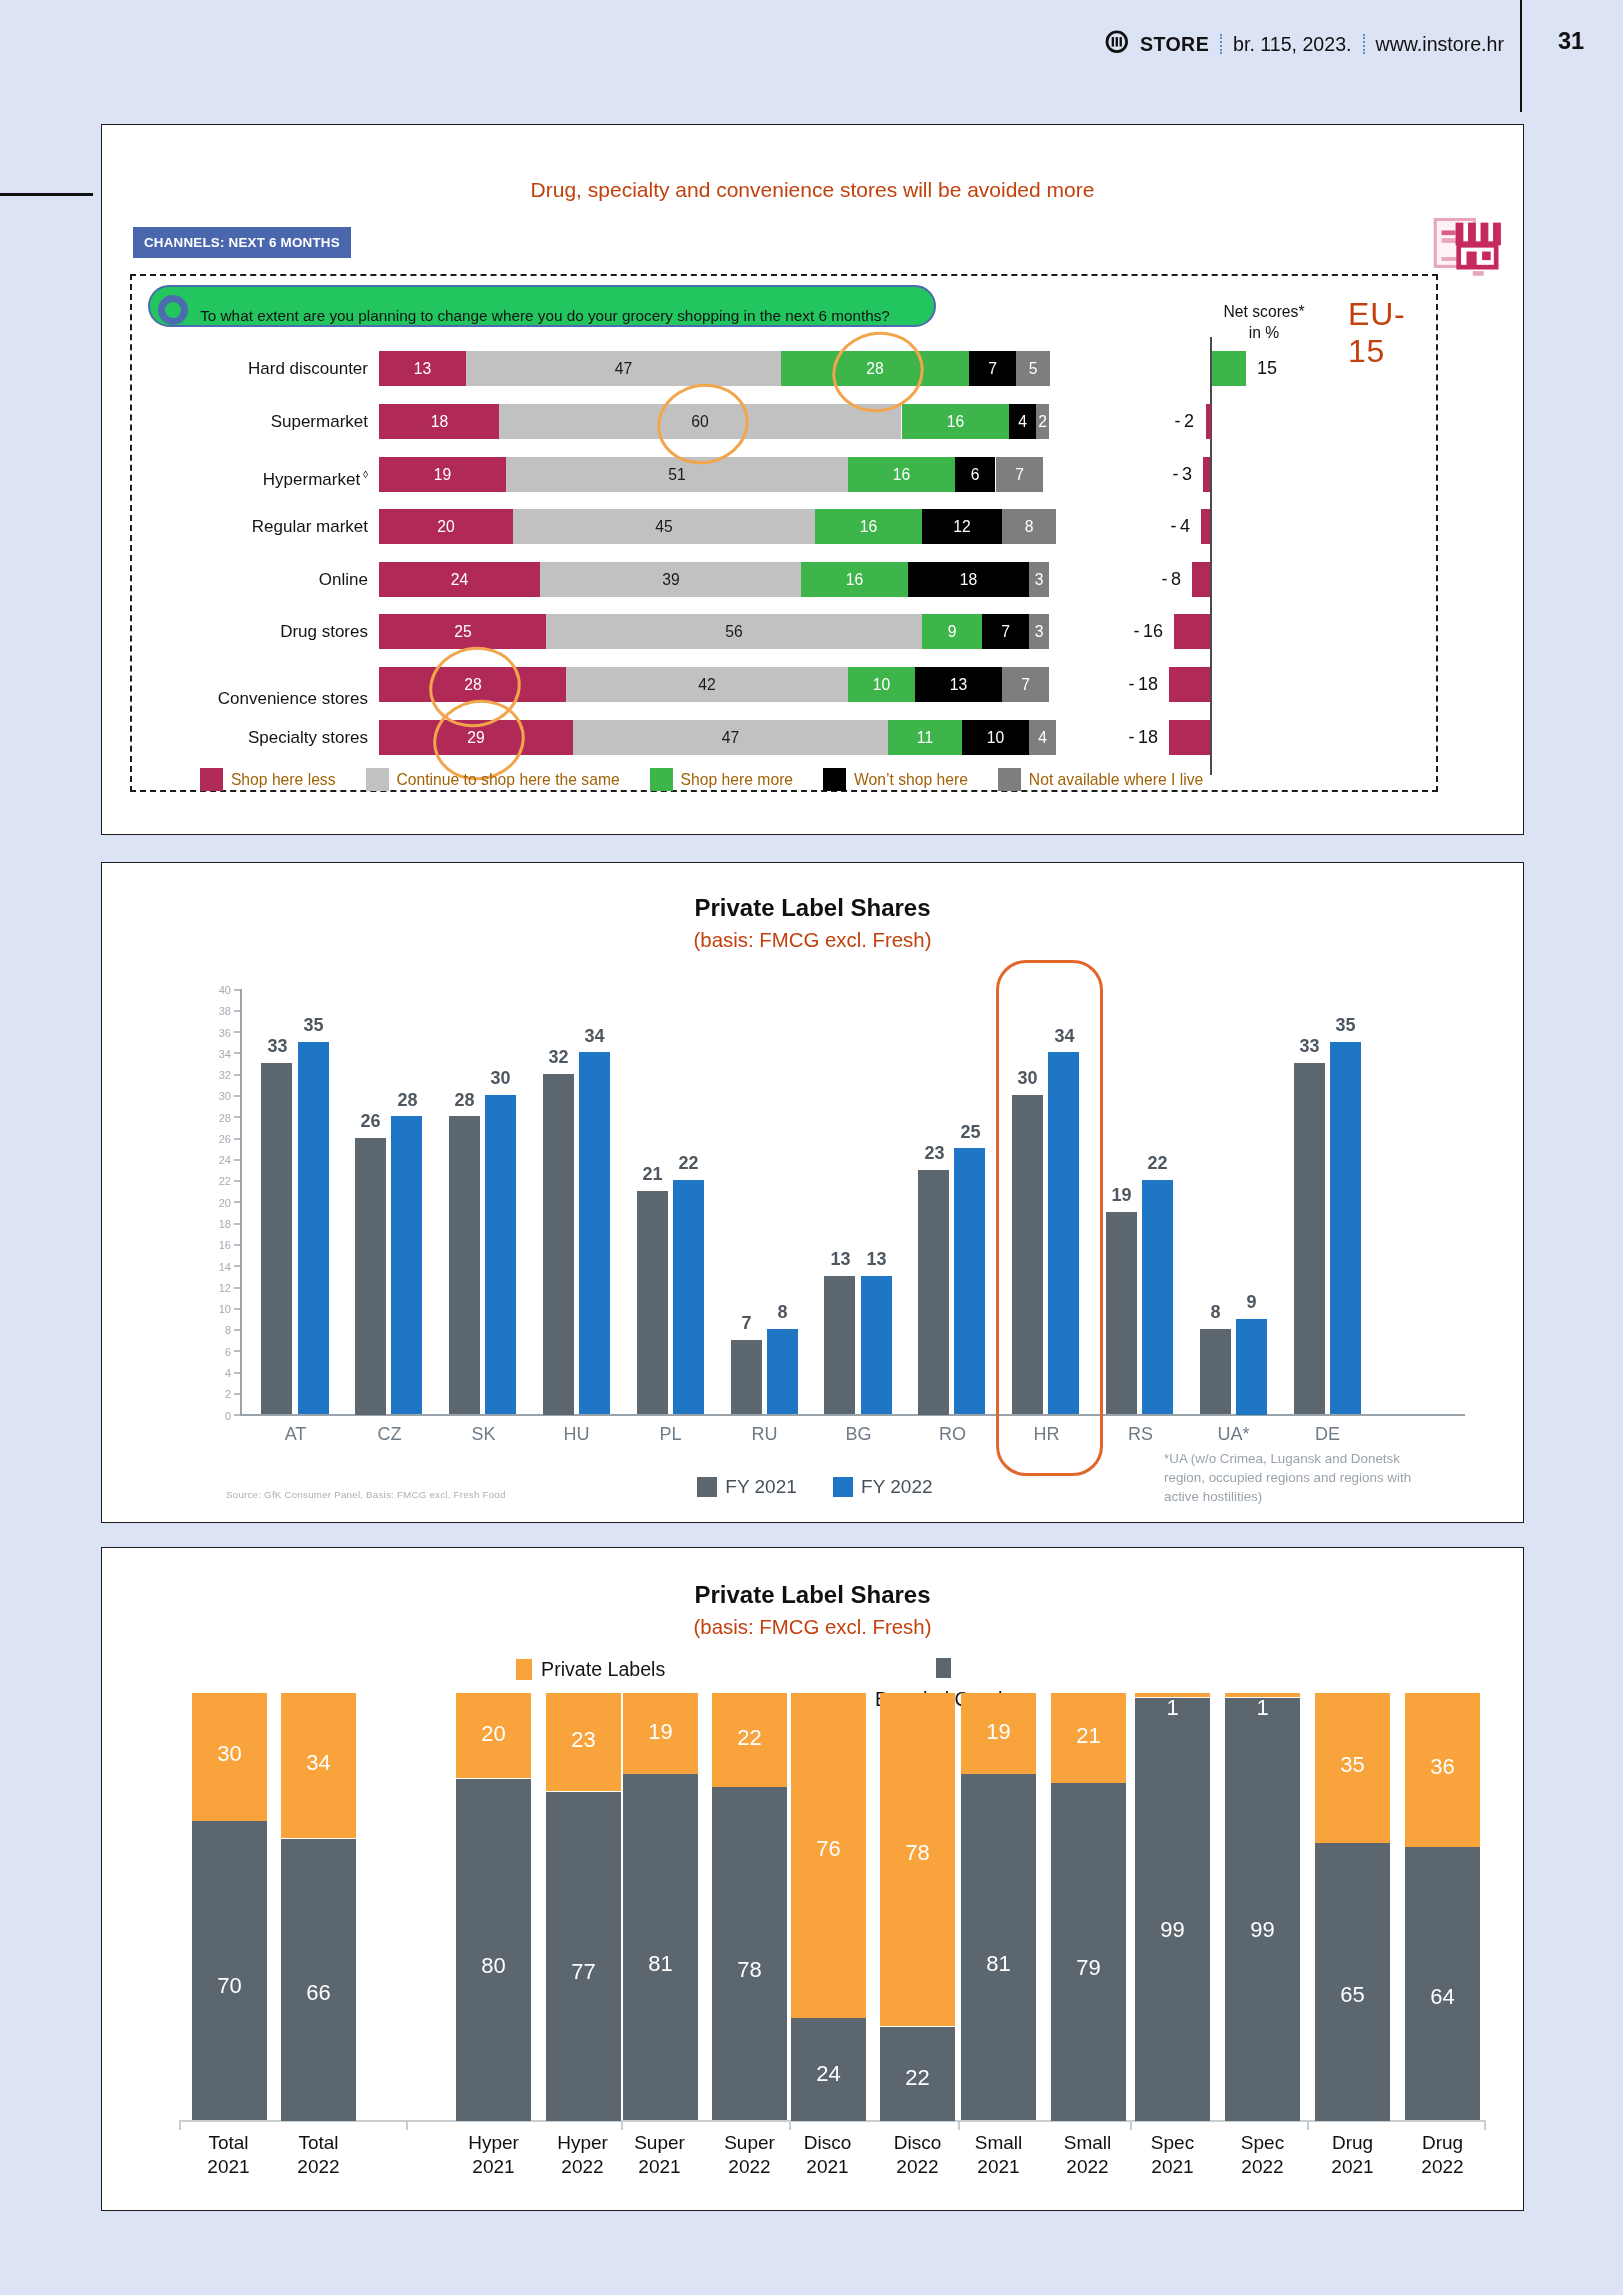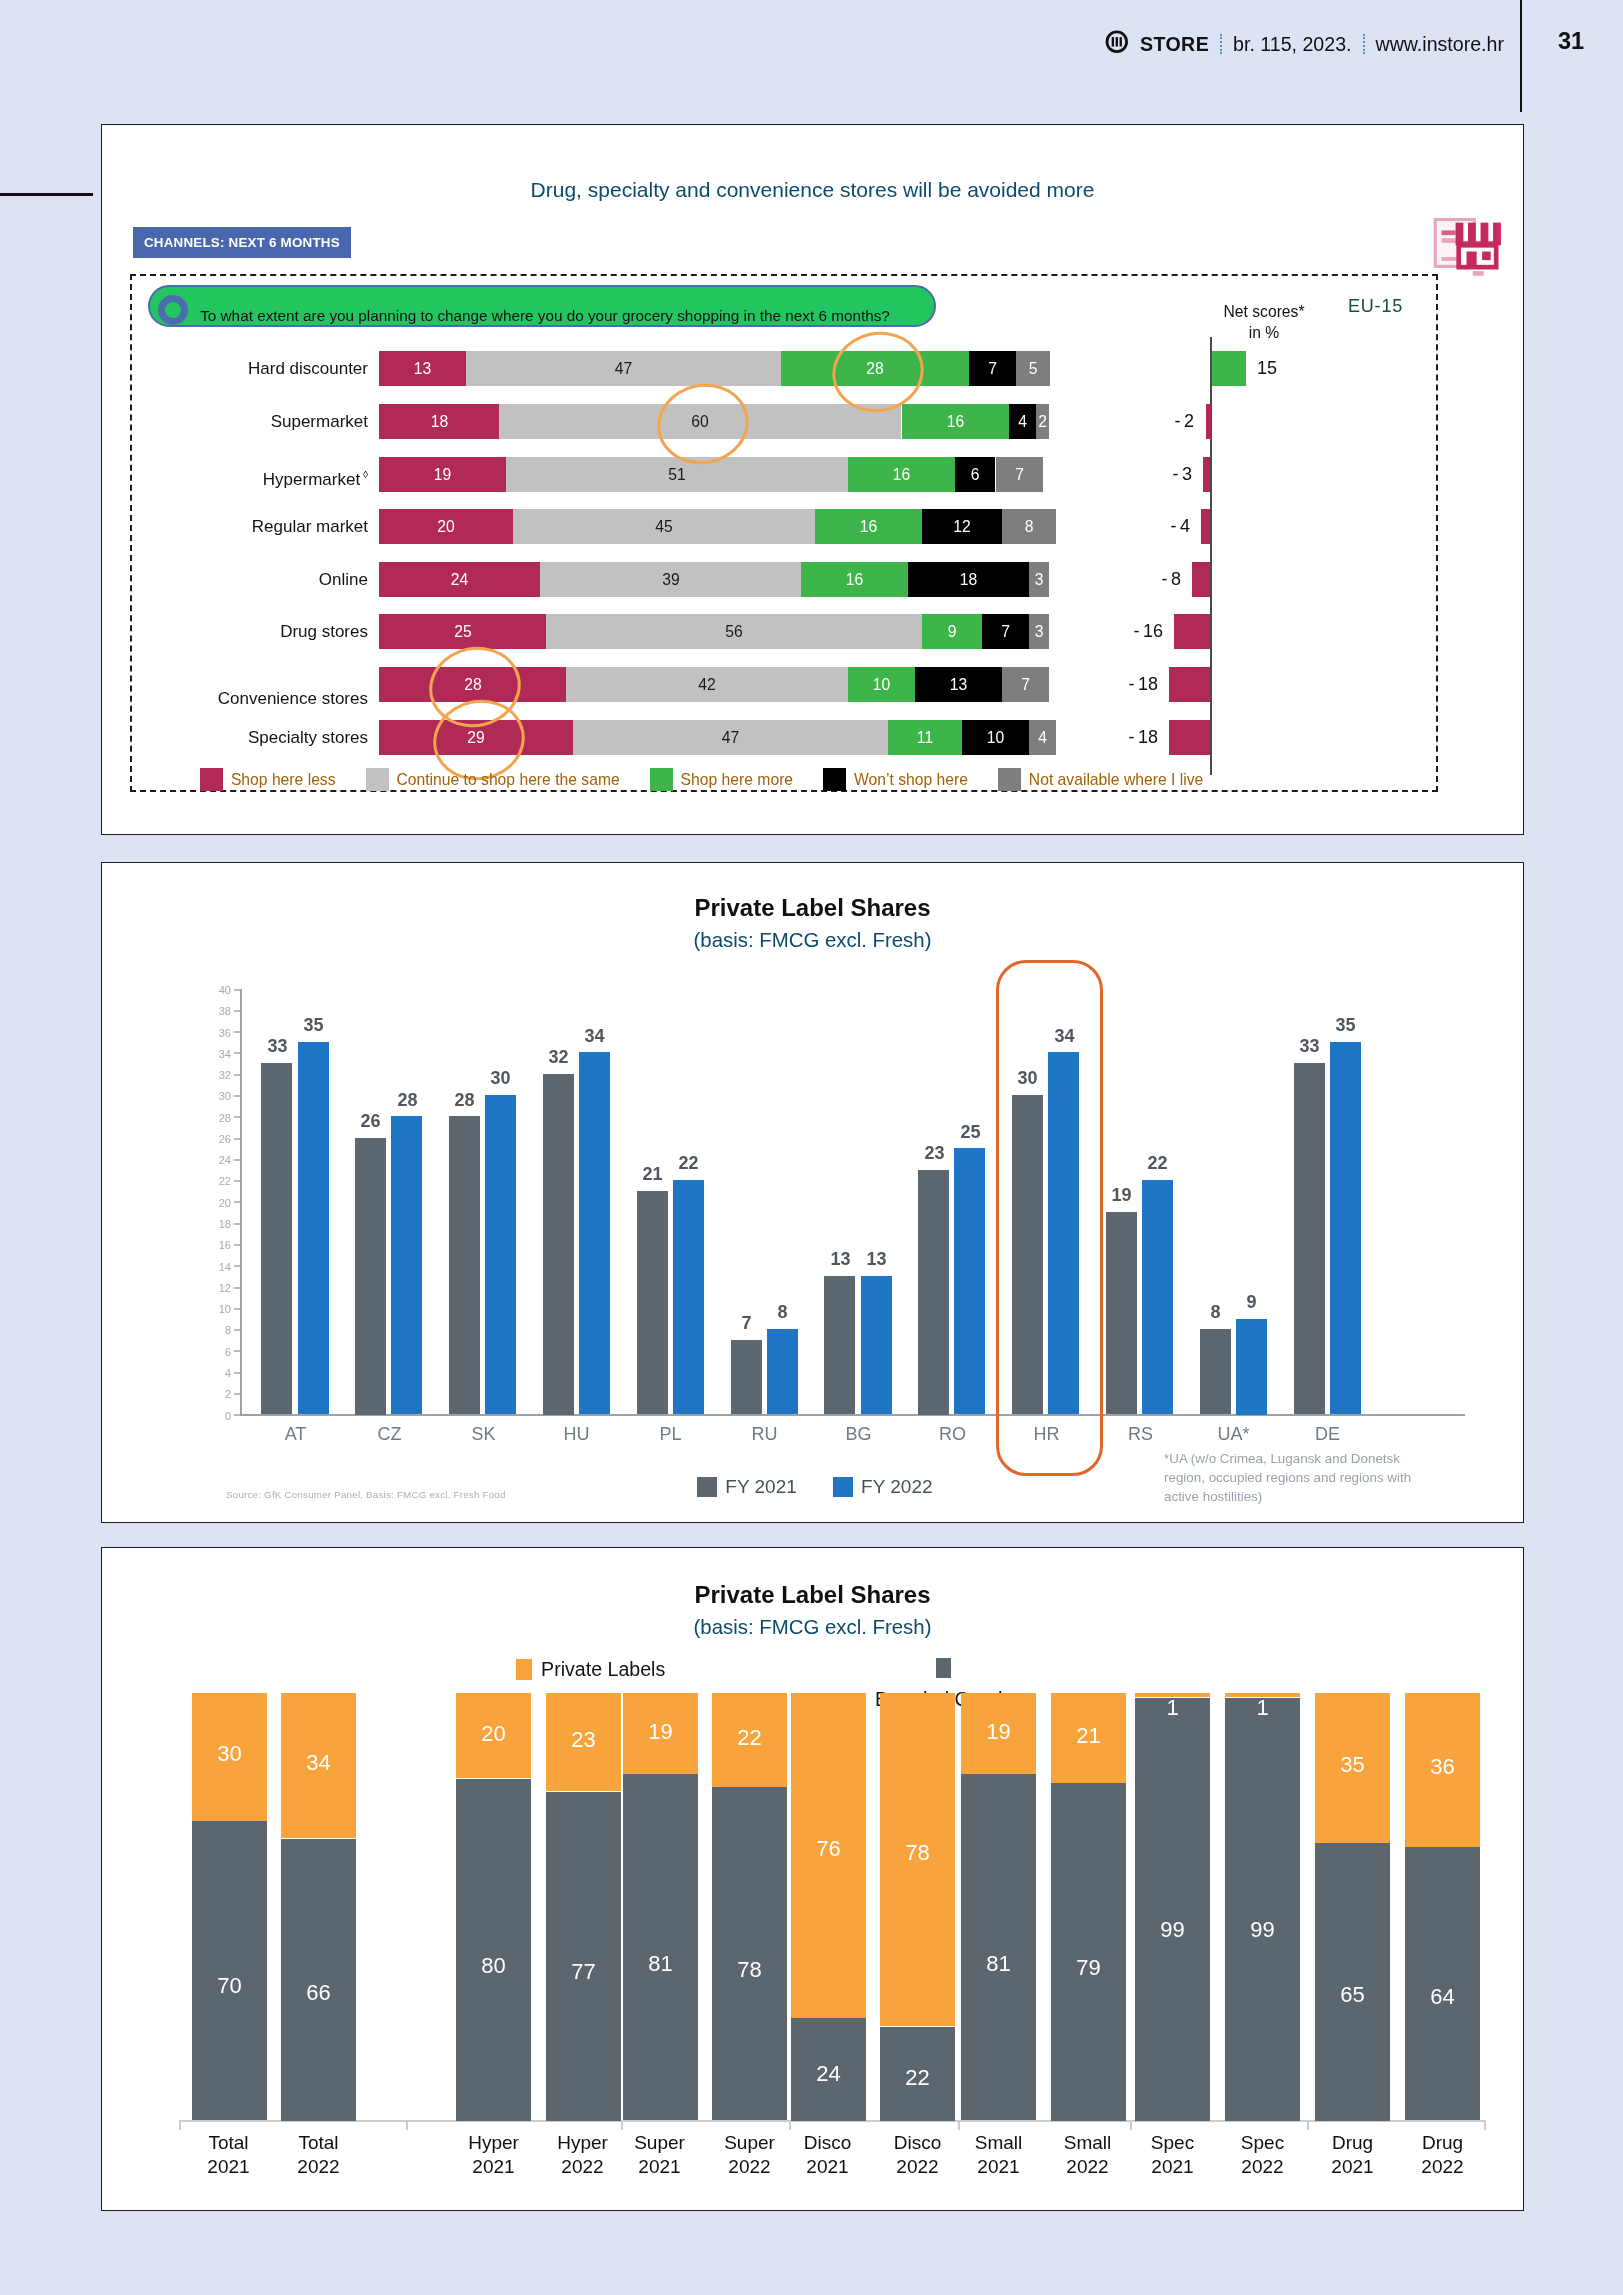--- a/index.html
+++ b/index.html
@@ -12,38 +12,38 @@
   .hdr-divider{position:absolute;left:1520px;top:0;width:2.4px;height:112px;background:#101010;}
   .page-num{position:absolute;left:1558px;top:28px;font-size:23.6px;font-weight:700;color:#101010;}
   .left-rule{position:absolute;left:0;top:193px;width:93px;height:3.1px;background:#101010;}
 
   
   .card{position:absolute;left:101px;width:1423px;background:#fff;border:1.6px solid #1c1c1c;box-sizing:border-box;}
   .card1{top:124px;height:711px;}
   .card2{top:862px;height:661px;}
   .card3{top:1547px;height:664px;}
   .ctitle{position:absolute;left:0;right:0;text-align:center;margin:0;color:#101010;font-weight:700;}
-  .csub{position:absolute;left:0;right:0;text-align:center;margin:0;color:#0c4a6e;font-weight:400;}
+  .csub{position:absolute;left:0;right:0;text-align:center;margin:0;color:#c2410c;font-weight:400;}
   .c1-title{top:17.3px;font-size:27px;}
   .c1-sub{top:53px;font-size:21px;}
   .c2-title{top:31px;font-size:24px;}
   .c2-sub{top:66px;font-size:20.4px;}
   .c3-title{top:33px;font-size:24px;}
   .c3-sub{top:68px;font-size:20.4px;}
 
   
   .badge{position:absolute;left:31px;top:102px;background:#4a67ae;color:#fff;font-size:13.4px;font-weight:700;padding:7.9px 11px;letter-spacing:0.2px;}
   .store-icon{position:absolute;right:19px;top:85px;}
   .dashedbox{position:absolute;left:28px;top:149px;width:1308px;height:518px;border:2.4px dashed #1c1c1c;box-sizing:border-box;}
   #c1-plot{position:absolute;inset:0;}
   .qpill{position:absolute;left:15.7px;top:9.4px;width:788px;height:42px;border:2.4px solid #4c6cb0;border-radius:23.6px;display:flex;align-items:flex-end;box-sizing:border-box;background:#22c55e;}
   .qcircle{width:30px;height:30px;border:7.9px solid #4c6cb0;border-radius:50%;margin:0 12.6px 0 7.9px;box-sizing:border-box;flex:none;}
   .qtext{font-size:15.3px;color:#141414;white-space:nowrap;}
   .net-title{position:absolute;left:1077px;top:25px;width:110px;text-align:center;font-size:15.7px;line-height:21px;color:#111;}
-  .eu{position:absolute;left:1216px;top:20.4px;font-size:18px;color:#14532d;letter-spacing:0.8px;}
+  .eu{position:absolute;left:1216px;top:20.4px;font-size:32px;color:#c2410c;letter-spacing:0.8px;}
   .c1-rowlabel{position:absolute;left:0;width:236px;height:35px;line-height:35px;text-align:right;font-size:17px;color:#141414;}
   .c1-rowlabel .sup{font-size:10.2px;vertical-align:super;}
   .c1-seg{position:absolute;height:35px;}
   .c1-val{position:absolute;left:0;top:0;width:100%;text-align:center;line-height:35px;font-size:15.7px;}
   .c1-netbar{position:absolute;height:35px;}
   .c1-netval{position:absolute;height:35px;line-height:35px;font-size:18px;color:#111;}
   .c1-circle{position:absolute;width:86px;height:74px;border:3.9px solid #f2a54c;border-radius:50%;transform:rotate(-12deg);}
   #c1-legend{position:absolute;left:68px;top:492px;display:flex;gap:30px;align-items:center;}
   .lg-item{display:flex;align-items:center;gap:7.9px;}
   .lg-swatch{width:23px;height:23px;flex:none;}

